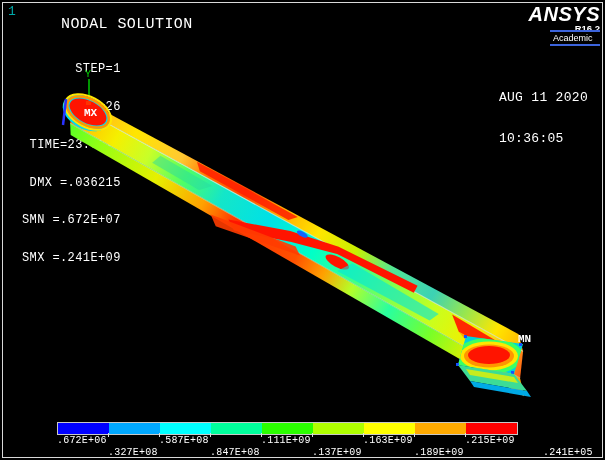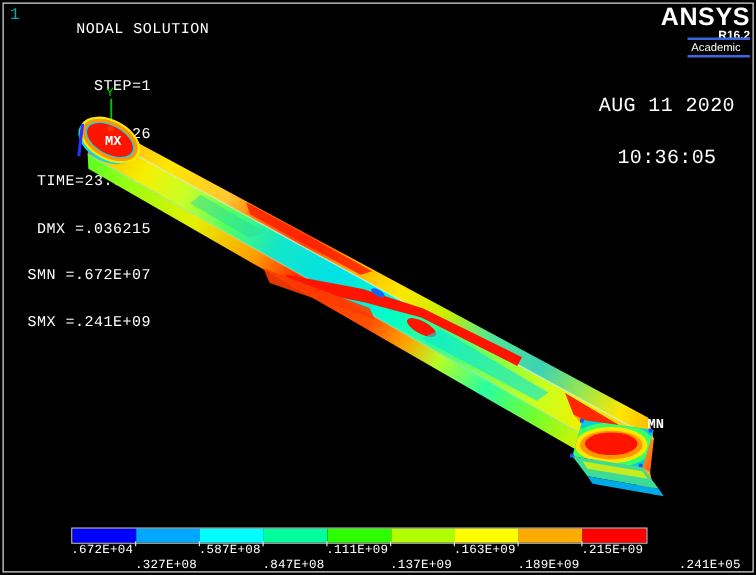--- a/index.html
+++ b/index.html
@@ -1,28 +1,28 @@
 <!DOCTYPE html>
 <html><head>
 <meta charset="utf-8">
 <style>
   html,body{margin:0;padding:0;background:#000;}
   #canvas{position:relative;width:605px;height:460px;background:#000;overflow:hidden;
           font-family:"Liberation Mono","DejaVu Sans Mono",monospace;color:#fff;}
   .frame{position:absolute;inset:2px;border:1px solid #d9d9d9;pointer-events:none;}
   .plotnum{position:absolute;left:8px;top:4px;font-size:13px;color:#00a8a8;}
-  .sol-title{position:absolute;left:22px;top:16px;font-size:12px;letter-spacing:.4px;white-space:pre;padding-left:39px;}
+  .sol-title{position:absolute;left:22px;top:16px;font-size:15px;letter-spacing:.4px;white-space:pre;padding-left:39px;}
   .sol-block{position:absolute;left:22px;top:38px;font-size:12px;line-height:12.6px;letter-spacing:.4px;white-space:pre;z-index:1;text-align:right;}
   .brand{position:absolute;right:5px;top:5px;text-align:right;font-family:"Liberation Sans","DejaVu Sans",sans-serif;}
-  .brand .logo{font-size:20px;font-weight:bold;line-height:19px;letter-spacing:.5px;}
+  .brand .logo{font-size:20px;font-weight:bold;line-height:19px;letter-spacing:.5px;font-style:italic;}
   .brand .ver{font-size:9.5px;line-height:10px;font-weight:bold;}
   .badge{position:absolute;right:5px;top:30px;min-width:44px;
          font-family:"Liberation Sans","DejaVu Sans",sans-serif;font-size:9px;padding:1px 3px;
          border-top:2px solid #3c64dc;border-bottom:2px solid #3c64dc;}
-  .datetime{position:absolute;right:17px;top:52px;text-align:center;font-size:16px;line-height:13.5px;letter-spacing:.3px;white-space:pre;}
+  .datetime{position:absolute;right:17px;top:64px;text-align:left;font-size:13px;line-height:13.5px;letter-spacing:.3px;white-space:pre;}
   #viewport{position:absolute;inset:0;z-index:2;}
   .legend-bar{position:absolute;left:57px;top:422px;width:459px;height:11px;display:flex;
               border:1px solid #c8c8c8;z-index:3;}
   .legend-bar span{flex:1;}
   .lt{position:absolute;width:1px;height:4px;background:#ddd;top:433px;z-index:3;}
   .ll{position:absolute;font-size:10px;letter-spacing:.2px;white-space:pre;z-index:3;}
   .row1{top:435px;}
   .row2{top:447px;text-align:center;}
 </style>
 </head>
@@ -174,21 +174,21 @@
   </div>
   <div class="lt" style="left:108px"></div>
   <div class="lt" style="left:159px"></div>
   <div class="lt" style="left:210px"></div>
   <div class="lt" style="left:261px"></div>
   <div class="lt" style="left:312px"></div>
   <div class="lt" style="left:363px"></div>
   <div class="lt" style="left:414px"></div>
   <div class="lt" style="left:465px"></div>
 
-  <span class="ll row1" style="left:57px">.672E+04</span>
+  <span class="ll row1" style="left:57px">.672E+06</span>
   <span class="ll row2" style="left:108px">.327E+08</span>
   <span class="ll row1" style="left:159px">.587E+08</span>
   <span class="ll row2" style="left:210px">.847E+08</span>
   <span class="ll row1" style="left:261px">.111E+09</span>
   <span class="ll row2" style="left:312px">.137E+09</span>
   <span class="ll row1" style="left:363px">.163E+09</span>
   <span class="ll row2" style="left:414px">.189E+09</span>
   <span class="ll row1" style="left:465px">.215E+09</span>
   <span class="ll row2" style="left:543px">.241E+05</span>
 

